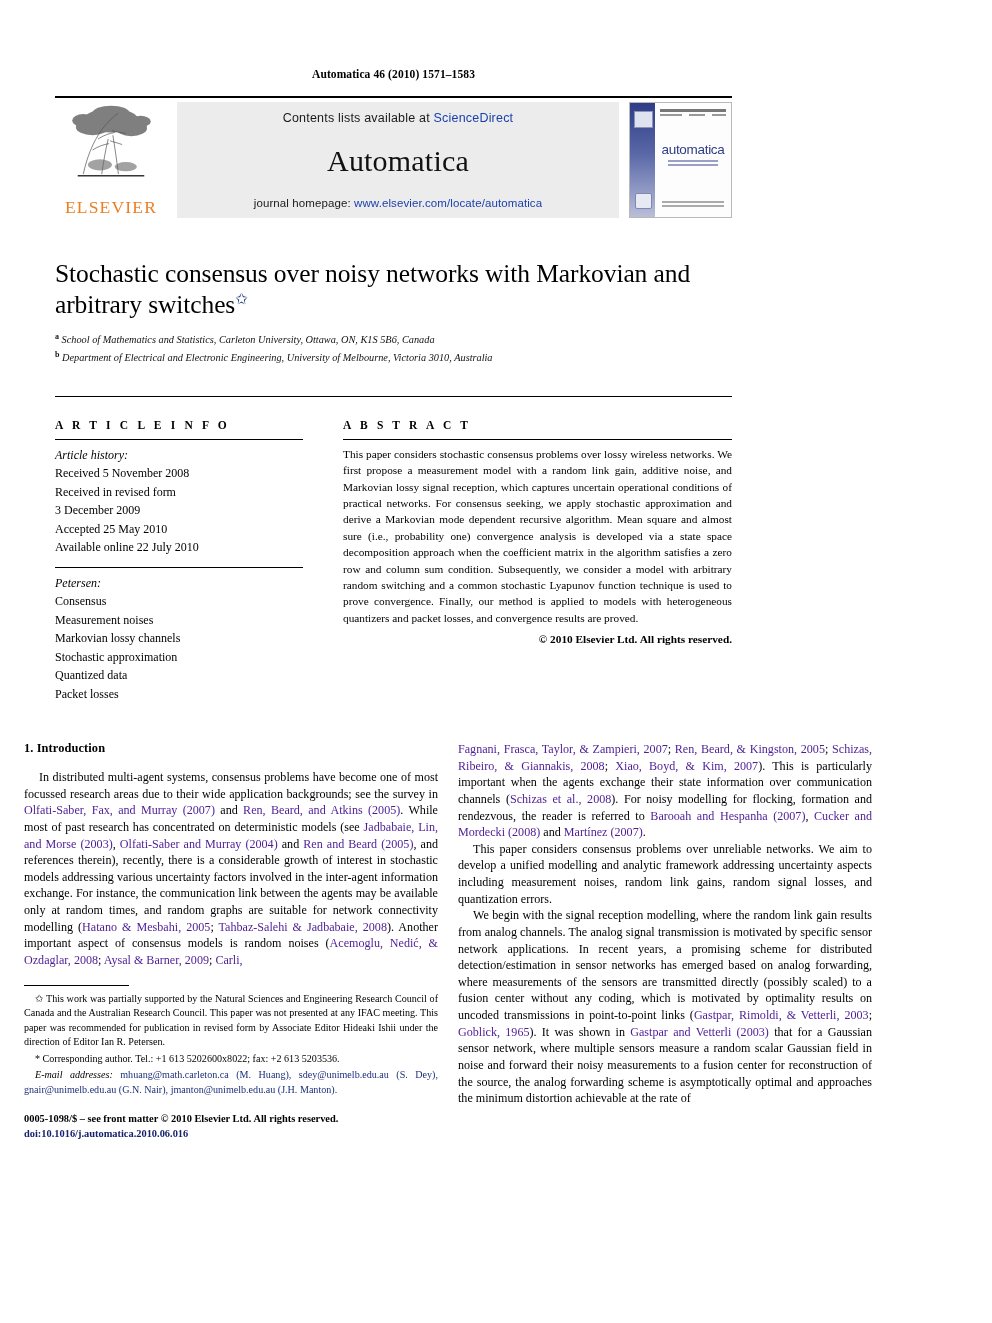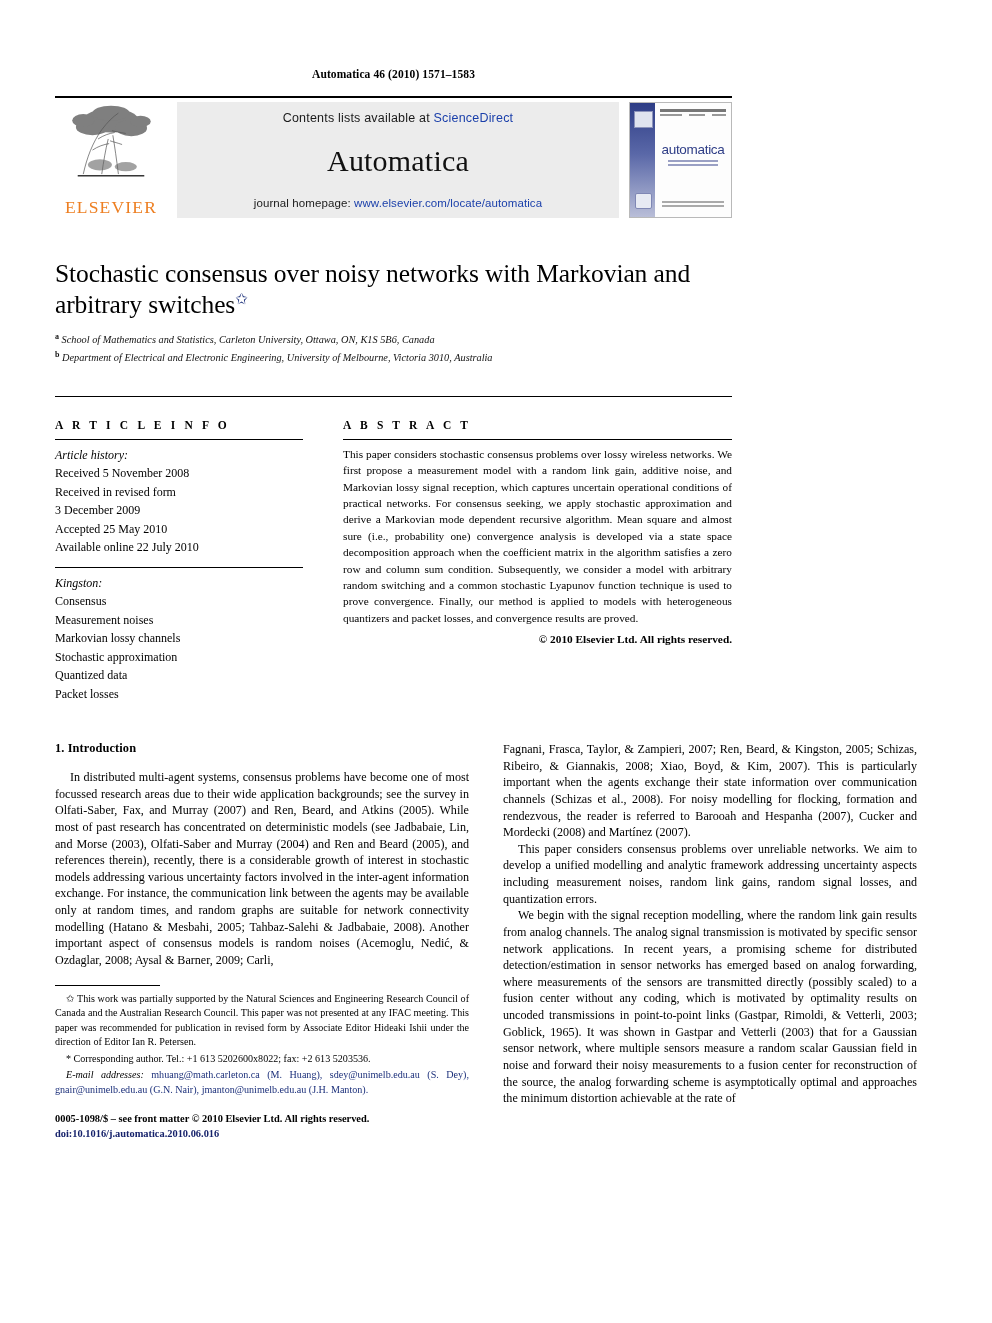--- a/index.html
+++ b/index.html
@@ -163,41 +163,41 @@
   .abstract {
     font-size:11.3px;
     line-height:1.45;
     text-align:justify;
     margin-top:6px;
   }
   .copyline { text-align:right; margin-top:7px; font-size:11.3px; font-weight:bold; }
 
   
   .body {
-    margin:38px 55px 0 55px;
+    margin:38px 55px 0 24px;
     display:flex;
-    gap:34px;
+    gap:20px;
   }
   .col { width:414px; flex:0 0 414px; }
   h2.secnum {
     font-size:12.4px;
     font-weight:bold;
     margin:0 0 13px 0;
     letter-spacing:0.1px;
   }
   p.para {
     font-size:12.1px;
     line-height:1.375;
     text-align:justify;
     margin:0;
     text-indent:15px;
     hyphens:auto;
   }
   p.para + p.para { margin-top:0; }
-  .cite { color:#000000;font-family:Liberation Serif, serif; }
+  .cite { color:#4c1d95;font-family:Liberation Serif, serif; }
 
   .fnrule { width:105px; border-top:1.1px solid #000; margin:16px 0 6px 0; }
   .footnotes { font-size:10.1px; line-height:1.44; text-align:justify; }
   .footnotes p { margin:0 0 2px 0; }
   .footnotes .ind { text-indent:11px; }
   .footnotes .em { font-style:italic; }
   .mail { color:#1b2f7a; }
   .frontmatter { margin-top:14px; font-size:10.4px; line-height:1.45; font-weight:bold; }
   .frontmatter .doi { color:#16226b; }
 </style>
@@ -287,21 +287,21 @@
       <div class="grp">
         <div class="lab">Article history:</div>
         <div>Received 5 November 2008</div>
         <div>Received in revised form</div>
         <div>3 December 2009</div>
         <div>Accepted 25 May 2010</div>
         <div>Available online 22 July 2010</div>
       </div>
       <div class="ruleblack" style="margin-top:10px"></div>
       <div class="grp kw" style="padding-top:6px;margin-top:0">
-        <div class="lab">Kingston:</div>
+        <div class="lab">Petersen:</div>
         <div>Consensus</div>
         <div>Measurement noises</div>
         <div>Markovian lossy channels</div>
         <div>Stochastic approximation</div>
         <div>Quantized data</div>
         <div>Packet losses</div>
       </div>
     </div>
 
     <div class="abscol">

